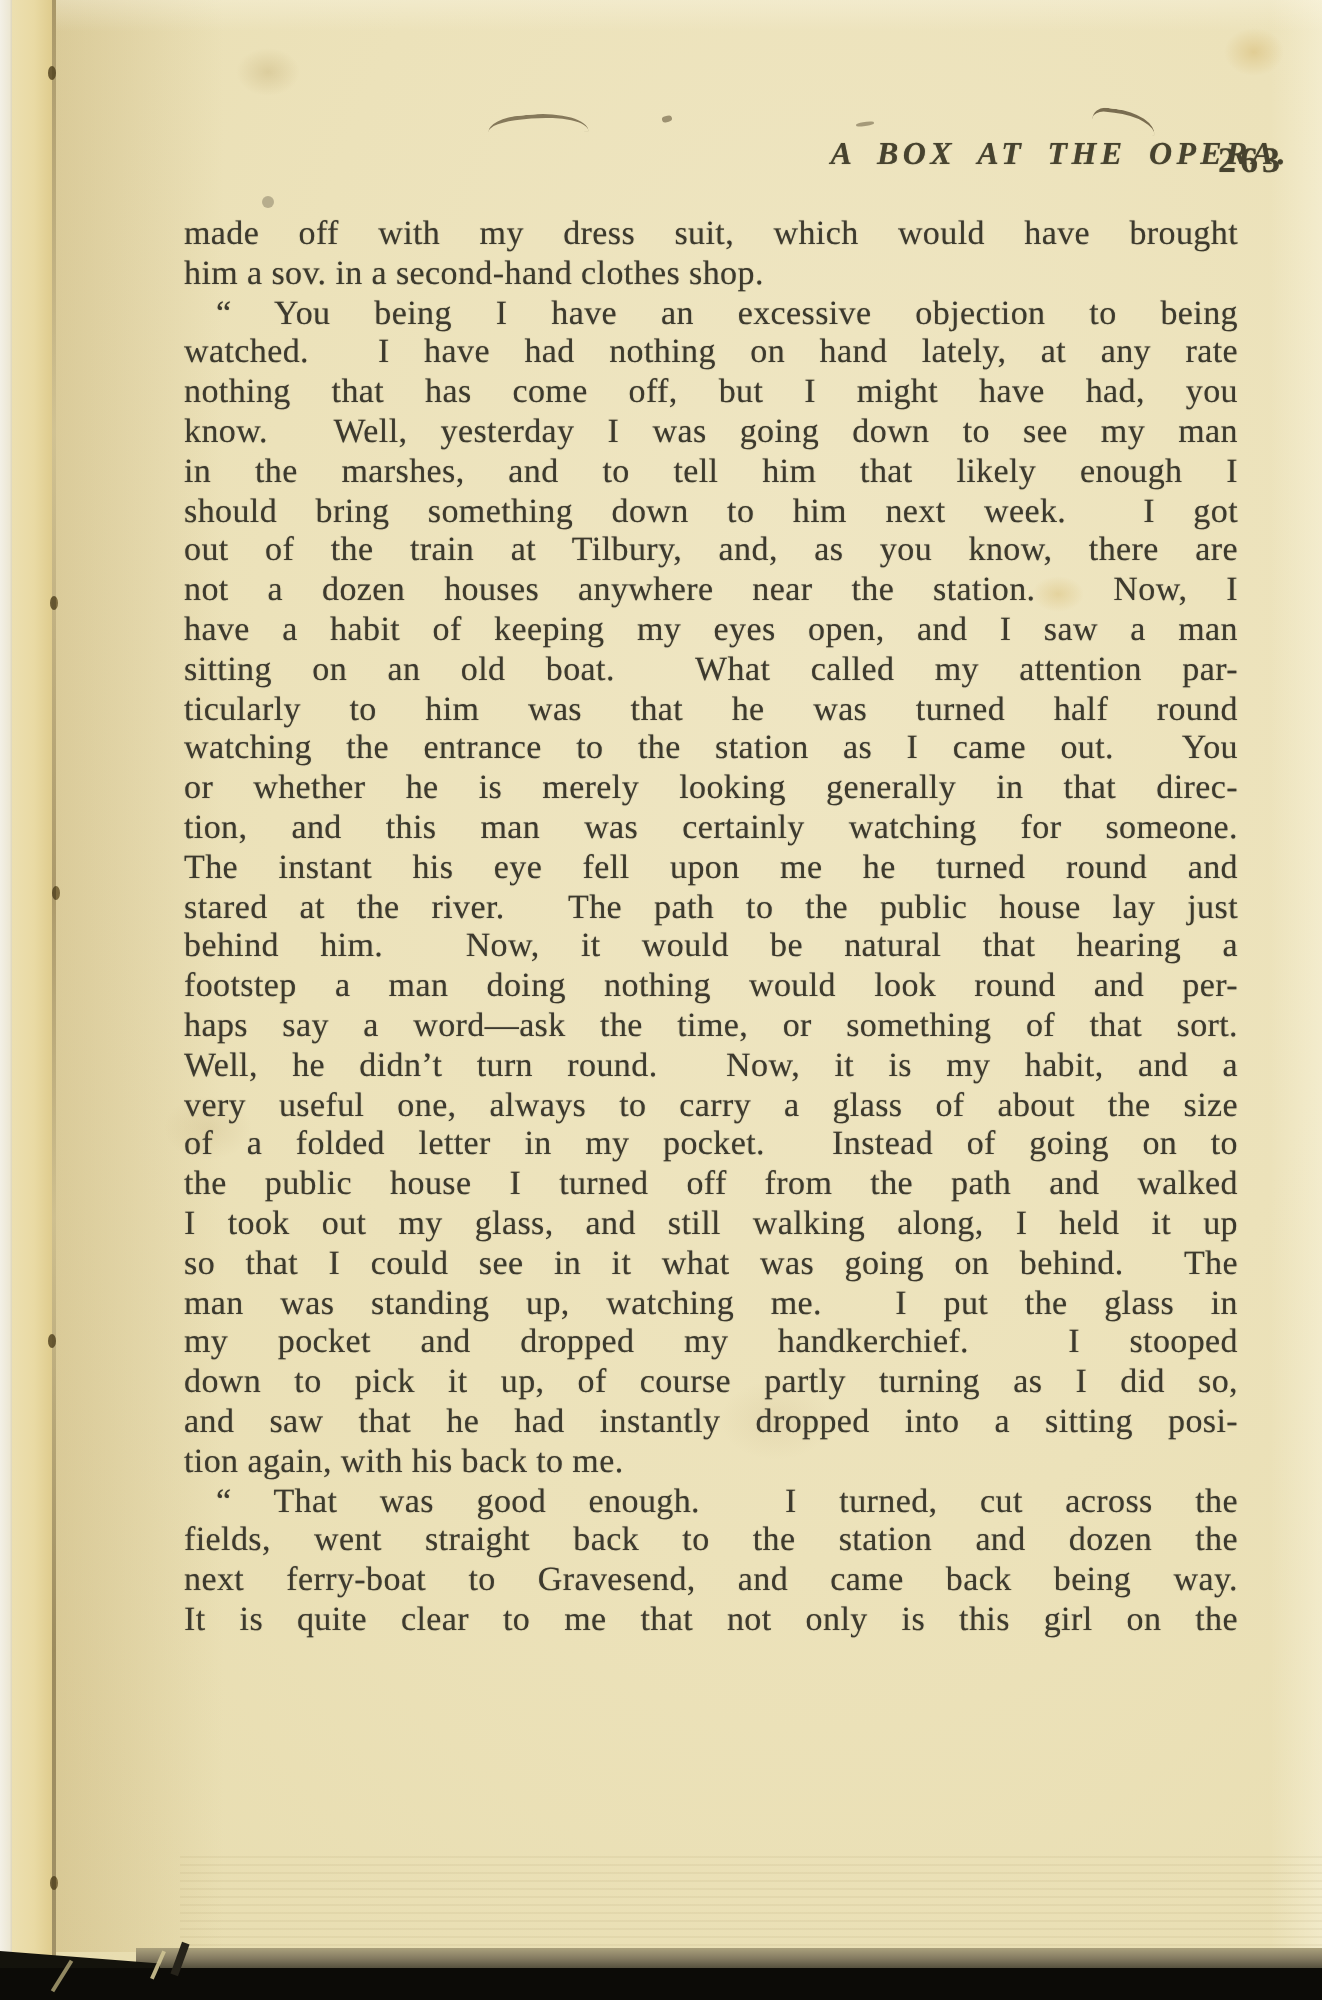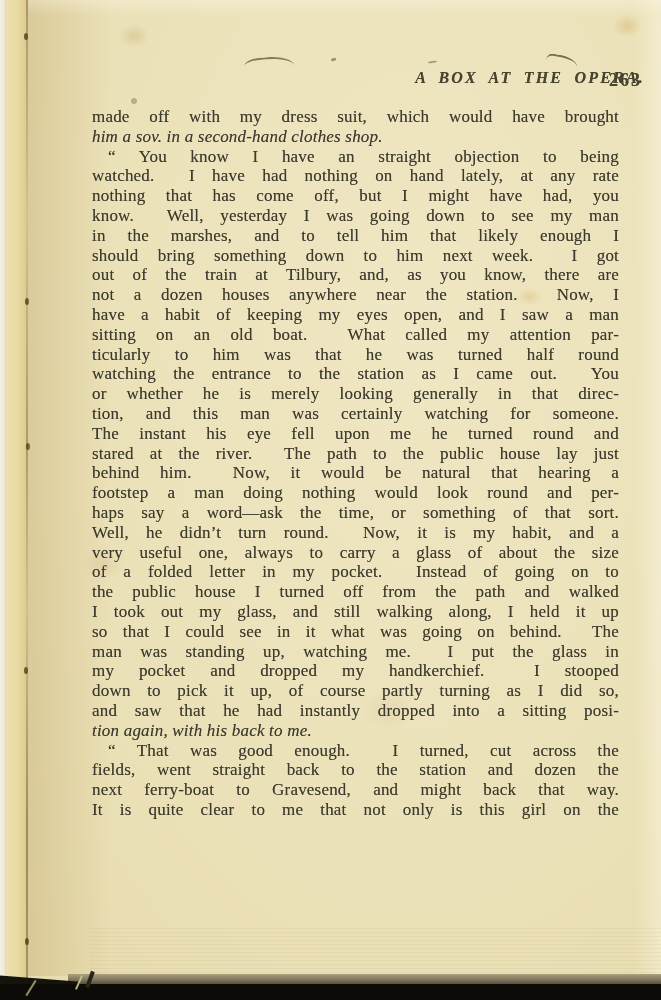--- a/index.html
+++ b/index.html
@@ -88,21 +88,21 @@
   .body-text{
     position:absolute;left:92px;top:107px;width:527px;
     font-size:17px;color:#3d3a2e;letter-spacing:.2px;
     text-shadow:0 0 .55px rgba(62,58,44,.55);
   }
   .line{
     height:19.8px;line-height:19.8px;
     text-align:justify;text-align-last:justify;
     white-space:normal;overflow:visible;
   }
-  .line.para-end{text-align-last:left;font-style:italic;}
+  .line.para-end{text-align-last:left;}
   .line.indent{text-indent:16px;}
 </style>
 </head>
 <body>
 
 <div class="scene">
 
   <div class="strip-white"></div>
   <div class="strip-prevpage"></div>
   <div class="crease"></div>
@@ -129,21 +129,21 @@
   <div class="mark mark-arc-right"></div>
 
   <div class="running-head">
     <span class="running-title">A BOX AT THE OPERA.</span>
     <span class="running-pagenum">263</span>
   </div>
 
   <div class="body-text">
       <div class="line">made off with my dress suit, which would have brought</div>
       <div class="line para-end">him a sov. in a second-hand clothes shop.</div>
-      <div class="line indent">“ You know I have an straight objection to being</div>
+      <div class="line indent">“ You being I have an excessive objection to being</div>
       <div class="line">watched.&nbsp; I have had nothing on hand lately, at any rate</div>
       <div class="line">nothing that has come off, but I might have had, you</div>
       <div class="line">know.&nbsp; Well, yesterday I was going down to see my man</div>
       <div class="line">in the marshes, and to tell him that likely enough I</div>
       <div class="line">should bring something down to him next week.&nbsp; I got</div>
       <div class="line">out of the train at Tilbury, and, as you know, there are</div>
       <div class="line">not a dozen houses anywhere near the station.&nbsp; Now, I</div>
       <div class="line">have a habit of keeping my eyes open, and I saw a man</div>
       <div class="line">sitting on an old boat.&nbsp; What called my attention par-</div>
       <div class="line">ticularly to him was that he was turned half round</div>
@@ -161,21 +161,21 @@
       <div class="line">the public house I turned off from the path and walked</div>
       <div class="line">I took out my glass, and still walking along, I held it up</div>
       <div class="line">so that I could see in it what was going on behind.&nbsp; The</div>
       <div class="line">man was standing up, watching me.&nbsp; I put the glass in</div>
       <div class="line">my pocket and dropped my handkerchief.&nbsp; I stooped</div>
       <div class="line">down to pick it up, of course partly turning as I did so,</div>
       <div class="line">and saw that he had instantly dropped into a sitting posi-</div>
       <div class="line para-end">tion again, with his back to me.</div>
       <div class="line indent">“ That was good enough.&nbsp; I turned, cut across the</div>
       <div class="line">fields, went straight back to the station and dozen the</div>
-      <div class="line">next ferry-boat to Gravesend, and might back that way.</div>
+      <div class="line">next ferry-boat to Gravesend, and came back being way.</div>
       <div class="line">It is quite clear to me that not only is this girl on the</div>
     </div>
 
   <div class="band-gray"></div>
   <div class="corner-dark-left"></div>
   <div class="band-black"></div>
   <div class="notch-dark"></div>
   <div class="slash-light1"></div>
   <div class="slash-light2"></div>
 

